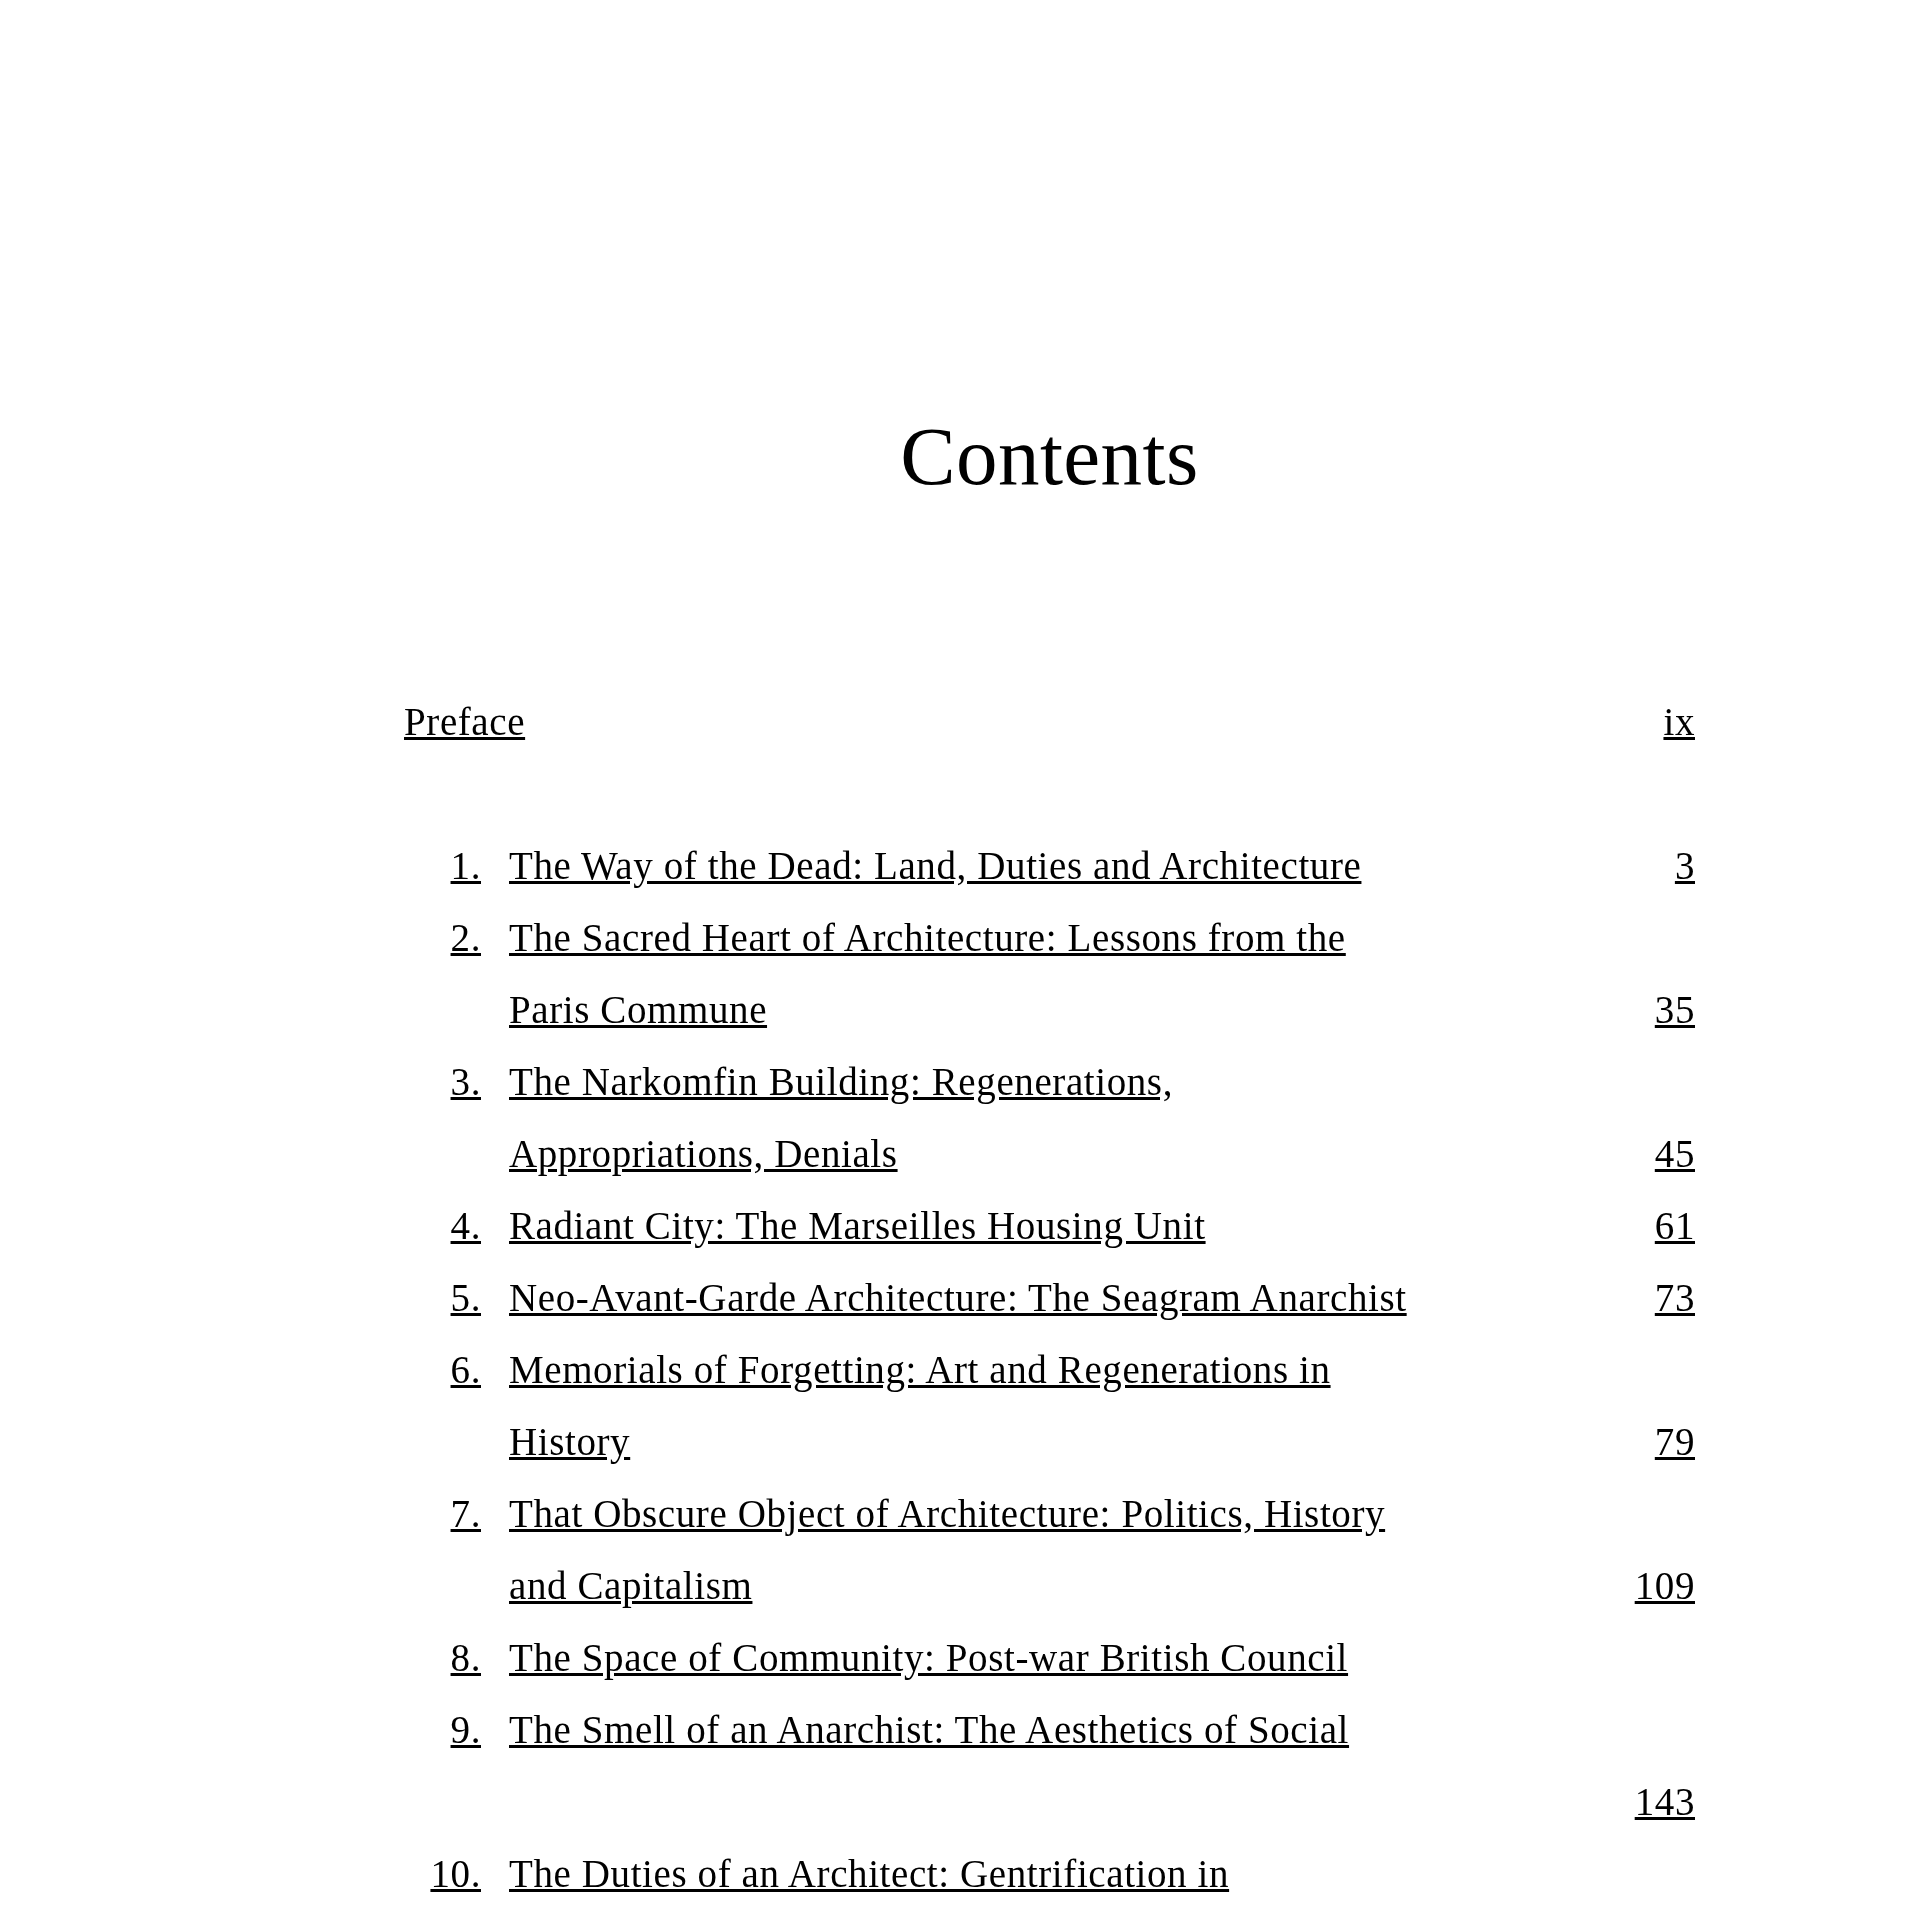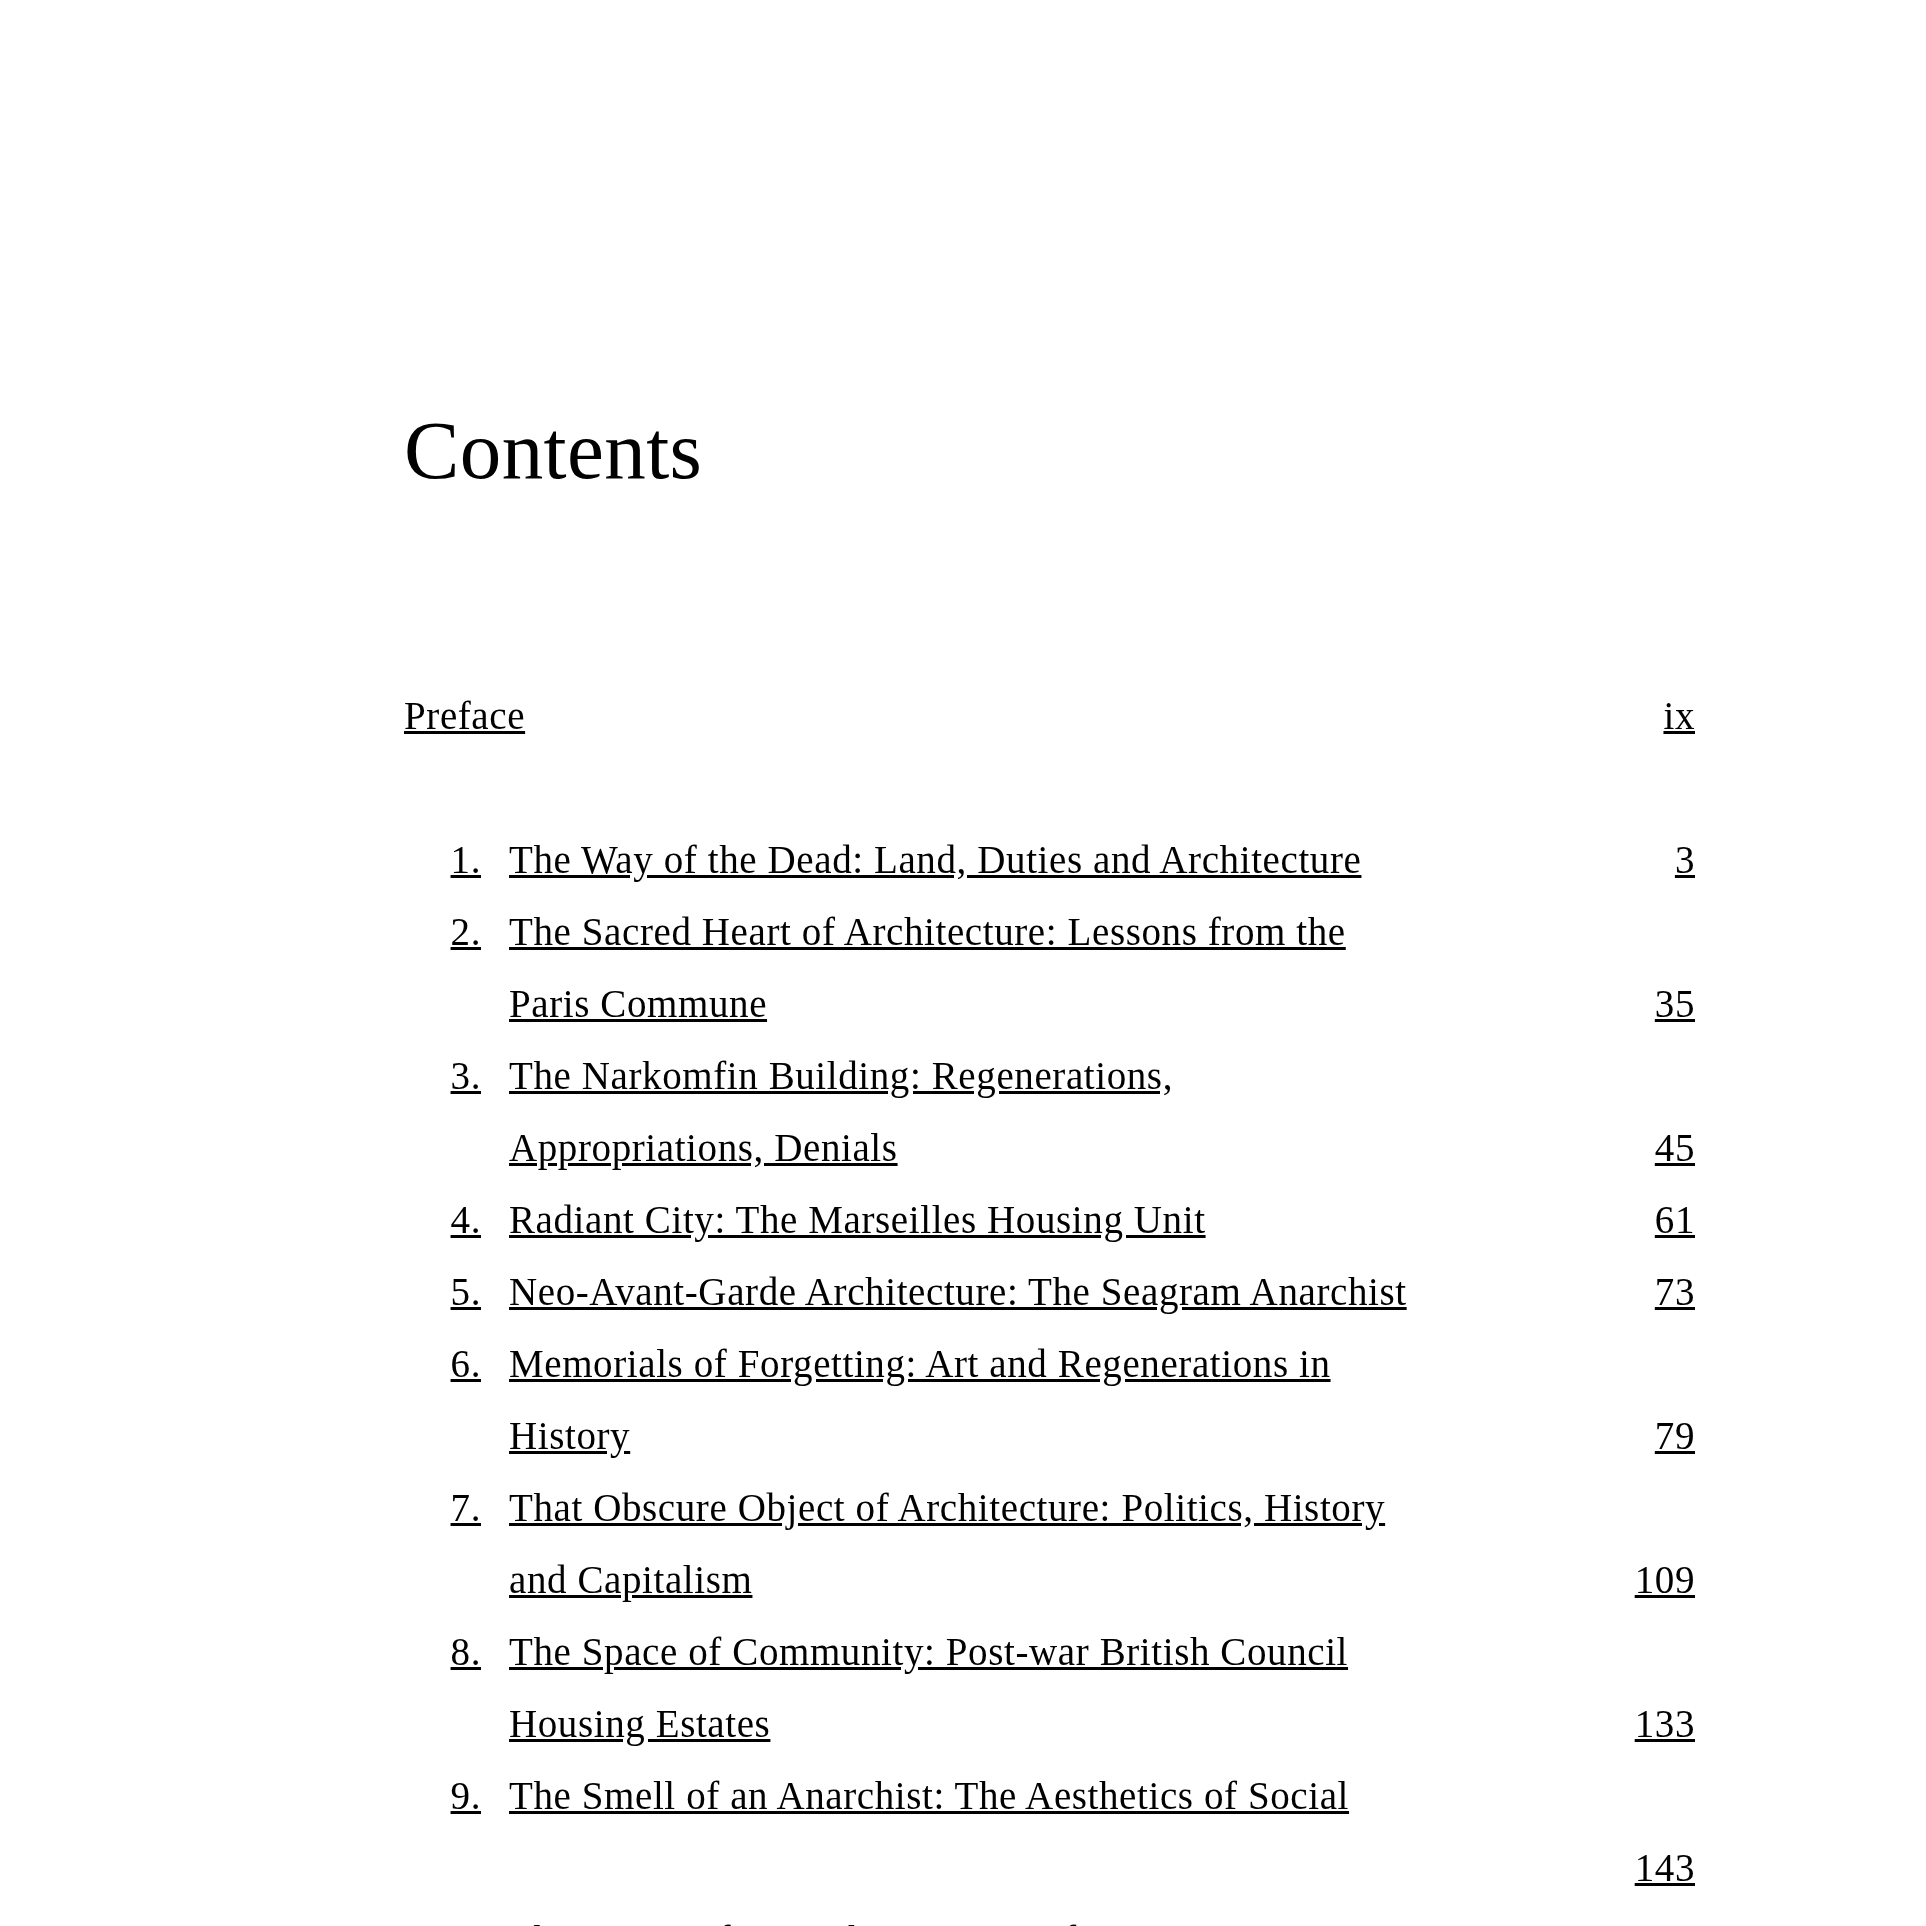--- a/index.html
+++ b/index.html
@@ -15,23 +15,24 @@
     overflow: hidden;
   }
   .content {
     width: 1291px;
     margin-left: 404px;
     padding-top: 401px;
   }
   .book-title {
     font-size: 83px;
     line-height: 1.2;
+    text-align: center;
     letter-spacing: 0.4px;
     font-weight: normal;
-    margin: 0;
+    margin: 6px;
   }
   .row {
     display: flex;
     align-items: baseline;
     font-size: 39px;
     line-height: 72px;
     letter-spacing: 0.6px;
     white-space: nowrap;
     text-decoration: underline;
   }
@@ -126,25 +127,20 @@
       <span class="num"></span>
       <span class="text indent-gap">and Capitalism</span>
       <span class="page-num">109</span>
     </div>
       <div class="row">
       <span class="num">8.</span>
       <span class="text indent-gap">The Space of Community: Post-war British Council</span>
       <span class="page-num"></span>
     </div>
       <div class="row">
-      <span class="num"></span>
-      <span class="text indent-gap">Housing Estates</span>
-      <span class="page-num">133</span>
-    </div>
-      <div class="row">
       <span class="num">9.</span>
       <span class="text indent-gap">The Smell of an Anarchist: The Aesthetics of Social</span>
       <span class="page-num"></span>
     </div>
       <div class="row">
       <span class="num"></span>
       <span class="page-num">143</span>
     </div>
       <div class="row">
       <span class="num">10.</span>

